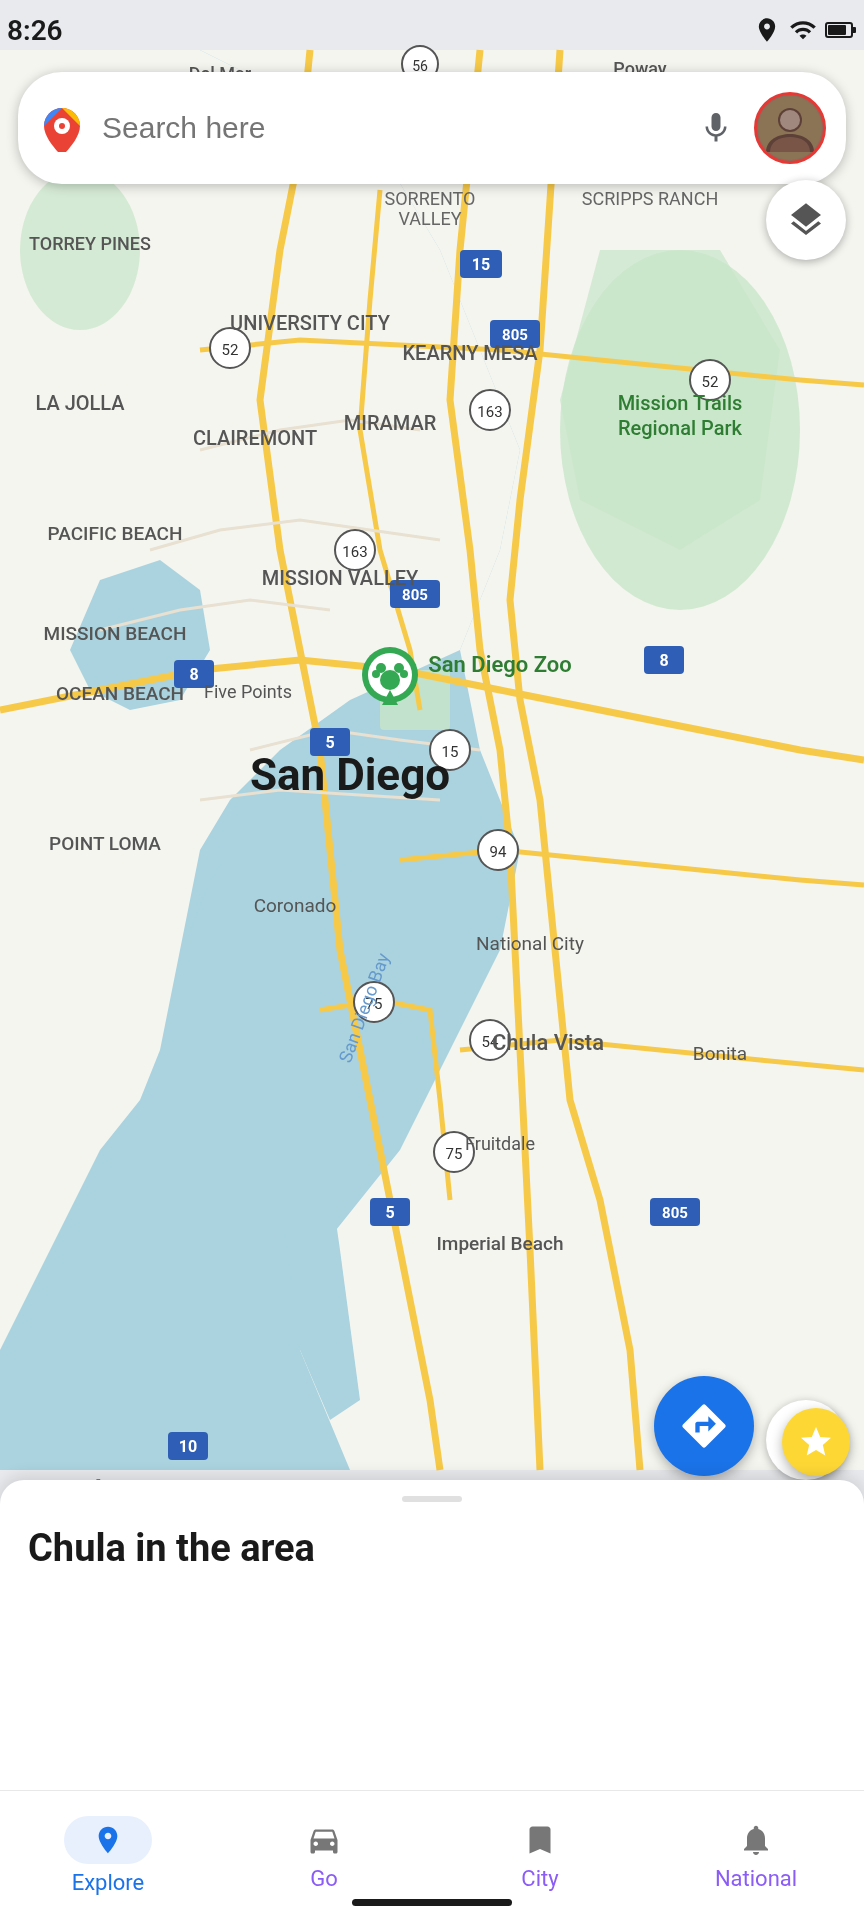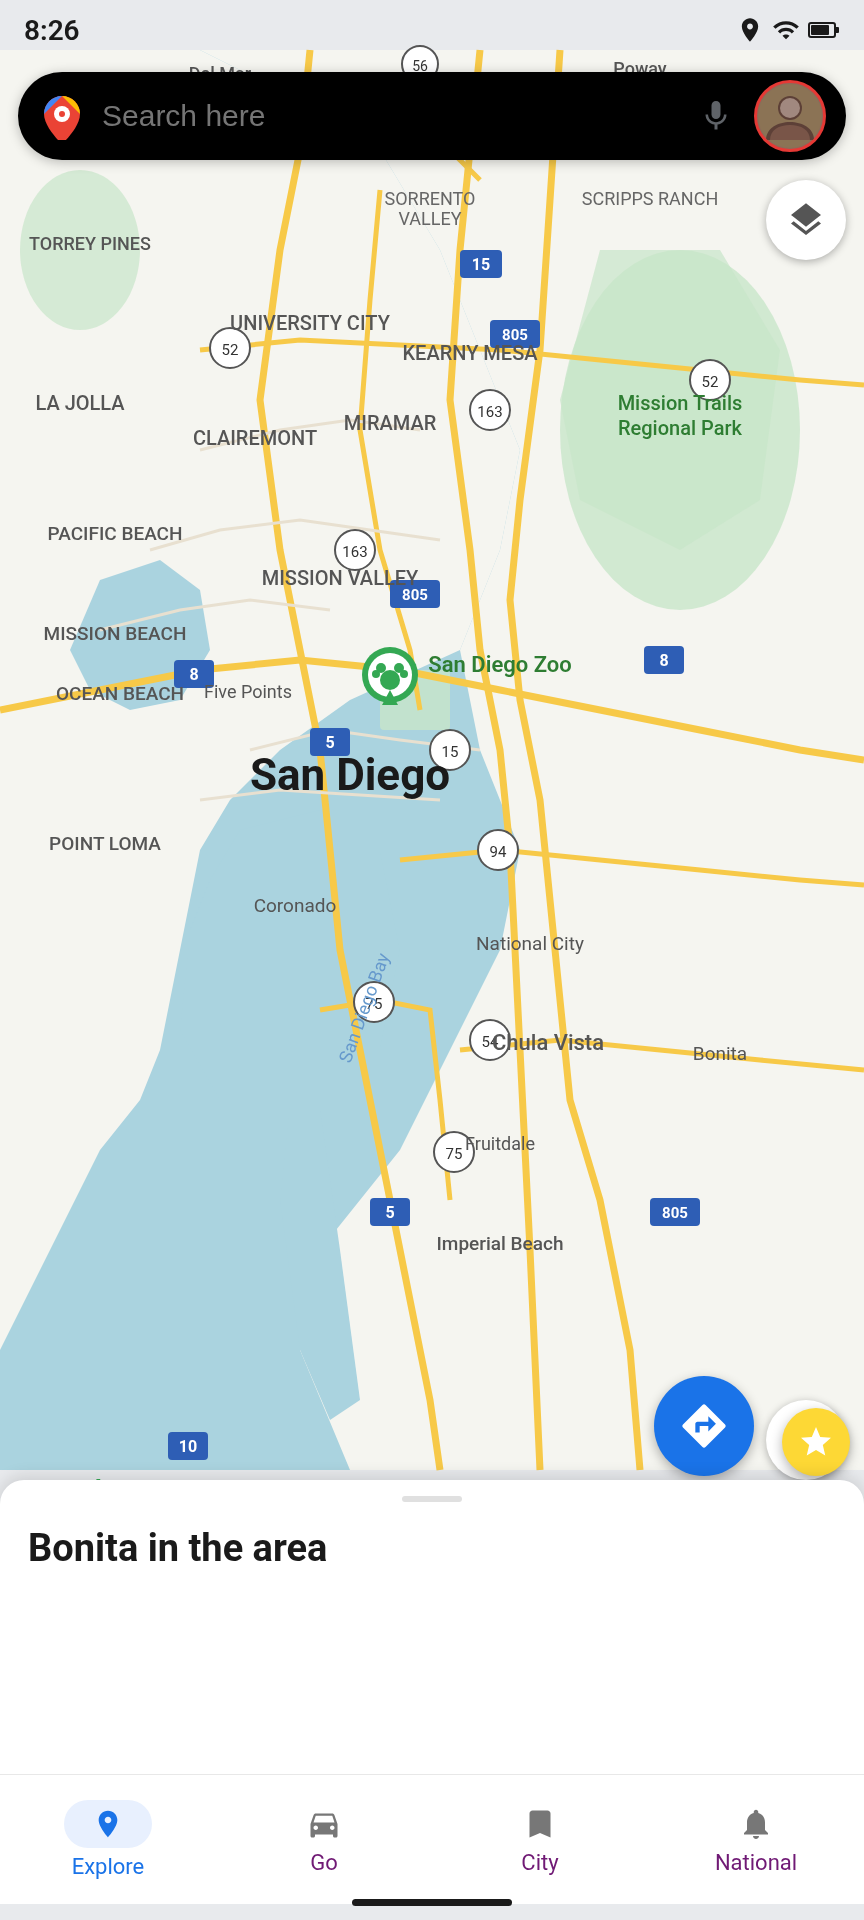--- a/index.html
+++ b/index.html
@@ -18,21 +18,21 @@
       position: absolute;
       top: 0;
       left: 0;
       right: 0;
       height: 60px;
       background: transparent;
       z-index: 100;
       display: flex;
       align-items: center;
       justify-content: space-between;
-      padding: 0 24px;
+      padding: 0 7px;
     }
     .status-time {
       font-size: 28px;
       font-weight: 600;
       color: #1a1a1a;
     }
     .status-icons {
       display: flex;
       align-items: center;
       gap: 8px;
@@ -53,22 +53,22 @@
       width: 100%;
       height: 100%;
     }
 
     
     .search-bar {
       position: absolute;
       top: 72px;
       left: 18px;
       right: 18px;
-      height: 88px;
-      background: #000000;
+      height: 112px;
+      background: #ffffff;
       border-radius: 44px;
       display: flex;
       align-items: center;
       padding: 0 20px;
       gap: 16px;
       box-shadow: 0 2px 12px rgba(0,0,0,0.25);
       z-index: 200;
     }
     .google-maps-logo {
       width: 48px;
@@ -204,21 +204,21 @@
     .bottom-sheet-title {
       font-size: 38px;
       font-weight: 700;
       color: #1a1a1a;
       padding: 0 28px;
     }
 
     
     .bottom-nav {
       position: absolute;
-      bottom: 16px;
+      bottom: 0;
       left: 0;
       right: 0;
       height: 130px;
       background: white;
       display: flex;
       align-items: center;
       justify-content: space-around;
       border-top: 1px solid #e8e8e8;
       z-index: 400;
     }
@@ -232,21 +232,21 @@
     }
     .nav-icon {
       width: 40px;
       height: 40px;
       display: flex;
       align-items: center;
       justify-content: center;
     }
     .nav-label {
       font-size: 22px;
-      color: #701a75;
+      color: #8b5cf6;
     }
     .nav-label.active {
       color: #1a73e8;
     }
     .nav-icon-bg {
       background: #e8f0fe;
       border-radius: 30px;
       padding: 8px 28px;
       display: flex;
       align-items: center;
@@ -506,21 +506,21 @@
     <path d="M12 17.27L18.18 21l-1.64-7.03L22 9.24l-7.19-.61L12 2 9.19 8.63 2 9.24l5.46 4.73L5.82 21z"></path>
   </svg>
 </div>
 
 <div class="google-logo">
   <span class="g-blue">G</span><span class="g-red">o</span><span class="g-yellow">o</span><span class="g-blue">g</span><span class="g-green">l</span><span class="g-red">e</span>
 </div>
 
 <div class="bottom-sheet">
   <div class="bottom-sheet-handle"></div>
-  <div class="bottom-sheet-title">Bonita in the area</div>
+  <div class="bottom-sheet-title">Chula in the area</div>
 </div>
 
 <div class="bottom-nav">
 
   <div class="nav-item">
     <div class="nav-icon-bg">
       <svg width="32" height="32" viewBox="0 0 24 24" fill="#1a73e8">
         <path d="M12 2C8.13 2 5 5.13 5 9c0 5.25 7 13 7 13s7-7.75 7-13c0-3.87-3.13-7-7-7zm0 9.5c-1.38 0-2.5-1.12-2.5-2.5s1.12-2.5 2.5-2.5 2.5 1.12 2.5 2.5-1.12 2.5-2.5 2.5z"></path>
       </svg>
     </div>

